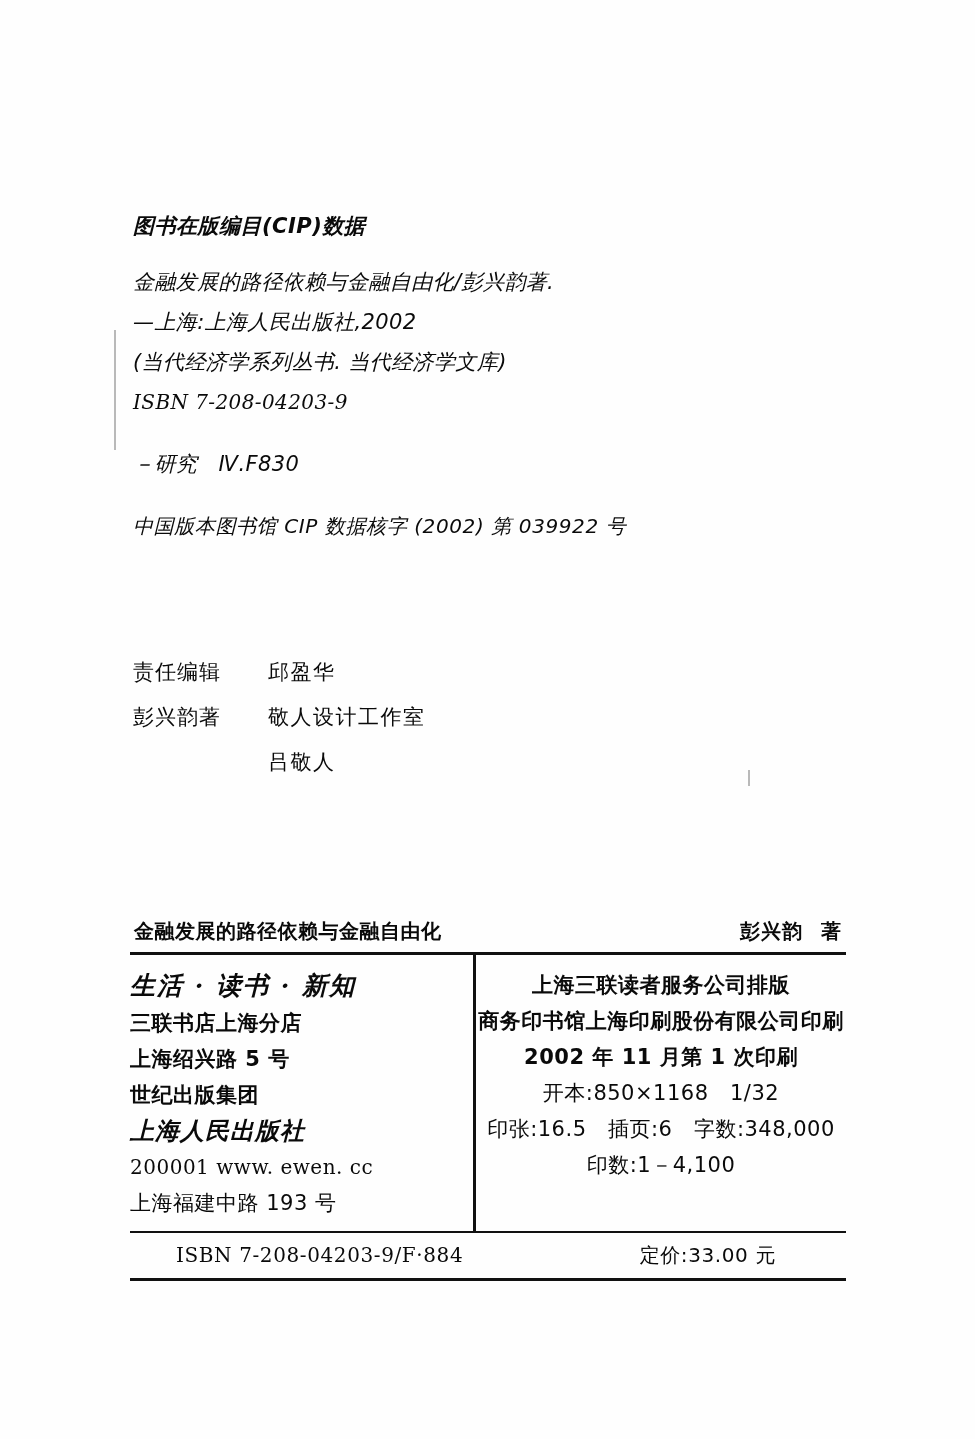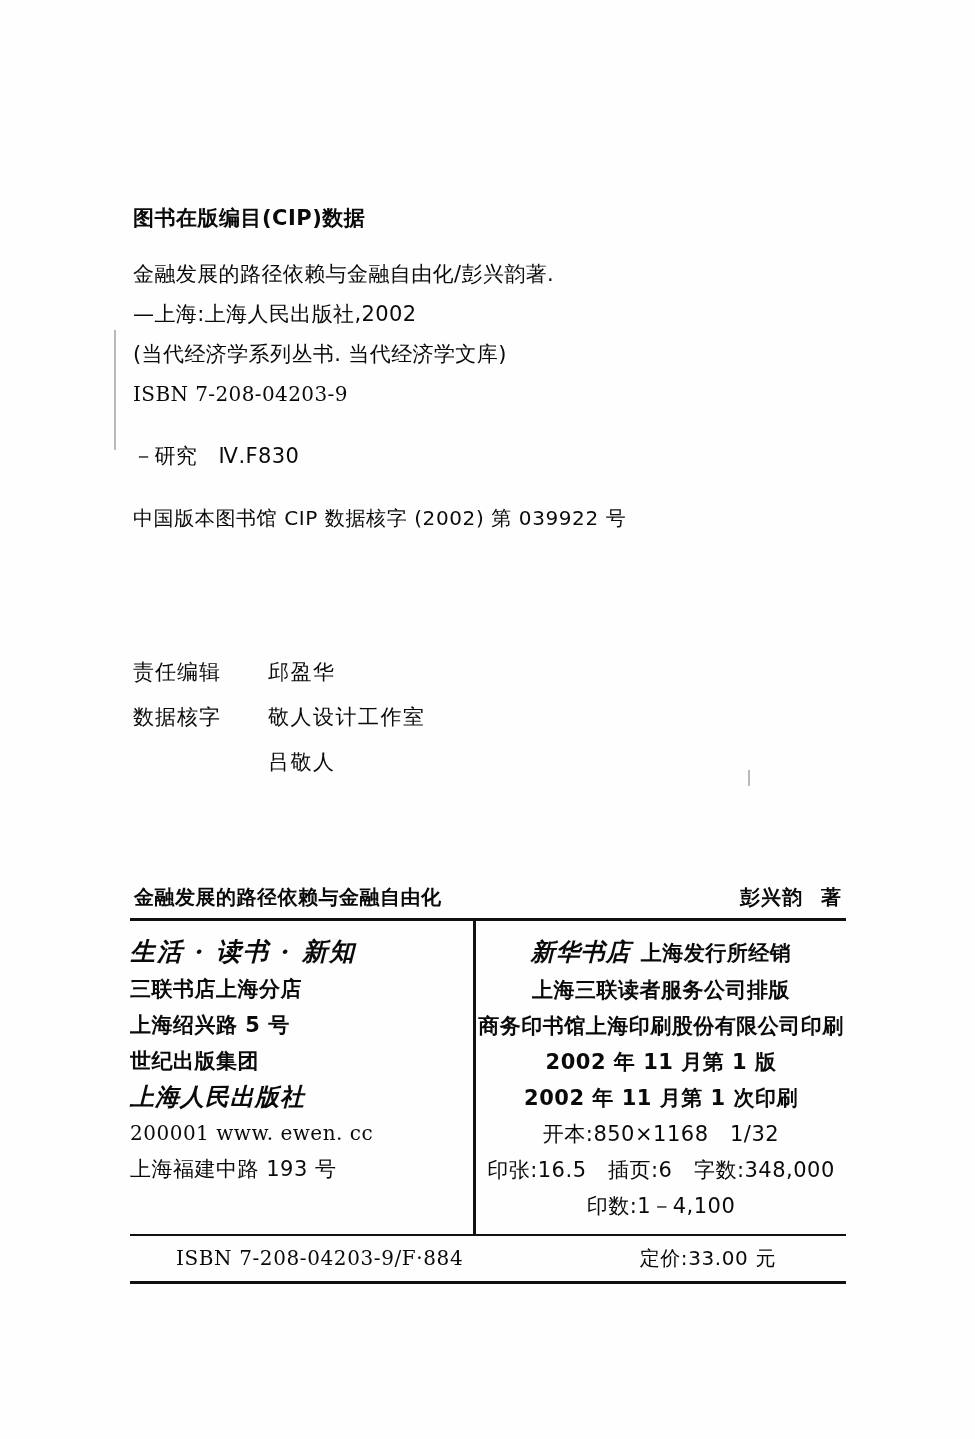--- a/index.html
+++ b/index.html
@@ -19,22 +19,23 @@
   .page {
     position: absolute;
     inset: 0;
     background: #fefefe;
   }
 
   
   .cip {
     position: absolute;
     left: 133px;
-    top: 204px;
+    top: 212px;
     width: 700px;
+    font-style: italic;
   }
   .cip-title {
     font-family: "DejaVu Sans", sans-serif;
     font-weight: bold;
     font-size: 21px;
     letter-spacing: 0.5px;
     margin-bottom: 22px;
   }
   .cip-line {
     font-size: 21px;
@@ -110,20 +111,21 @@
   }
   .colophon-book {
     font-weight: bold;
     font-size: 20px;
     letter-spacing: 0.5px;
   }
   .colophon-author {
     font-weight: bold;
     font-size: 20px;
     letter-spacing: 1px;
+    margin-top: 34px;
   }
   .colophon-author .gap {
     display: inline-block;
     width: 18px;
   }
 
   .colophon-body {
     display: flex;
     position: relative;
   }
@@ -231,21 +233,21 @@
     <div class="cip-gap"></div>
     <div class="cip-cipnum">中国版本图书馆 CIP 数据核字 (2002) 第 039922 号</div>
   </section>
 
   <section class="credits">
     <div class="credits-row">
       <span class="credits-label">责任编辑</span>
       <span class="credits-value">邱盈华</span>
     </div>
     <div class="credits-row">
-      <span class="credits-label">数据核字</span>
+      <span class="credits-label">彭兴韵著</span>
       <span class="credits-value">敬人设计工作室</span>
     </div>
     <div class="credits-row">
       <span class="credits-value indent">吕敬人</span>
     </div>
   </section>
 
   <section class="colophon">
     <div class="colophon-head">
       <span class="colophon-book">金融发展的路径依赖与金融自由化</span>
@@ -262,27 +264,22 @@
         <div class="ln bold">上海绍兴路 5 号</div>
         <div class="ln bold">世纪出版集团</div>
         <div class="ln publisher">上海人民出版社</div>
         <div class="ln serif">200001   www. ewen. cc</div>
         <div class="ln">上海福建中路 193 号</div>
       </div>
 
       <div class="colophon-divider"></div>
 
       <div class="colophon-right">
-        <div class="right-first">
-          <span class="stamp">新华书店</span>
-          <span class="plain">上海发行所经销</span>
-        </div>
         <div class="ln bold">上海三联读者服务公司排版</div>
         <div class="ln bold">商务印书馆上海印刷股份有限公司印刷</div>
-        <div class="ln bold">2002 年 11 月第 1 版</div>
         <div class="ln bold">2002 年 11 月第 1 次印刷</div>
         <div class="ln">开本:850×1168　1/32</div>
         <div class="ln">印张:16.5　插页:6　字数:348,000</div>
         <div class="ln">印数:1－4,100</div>
       </div>
     </div>
 
     <div class="rule thin"></div>
 
     <div class="colophon-foot">

